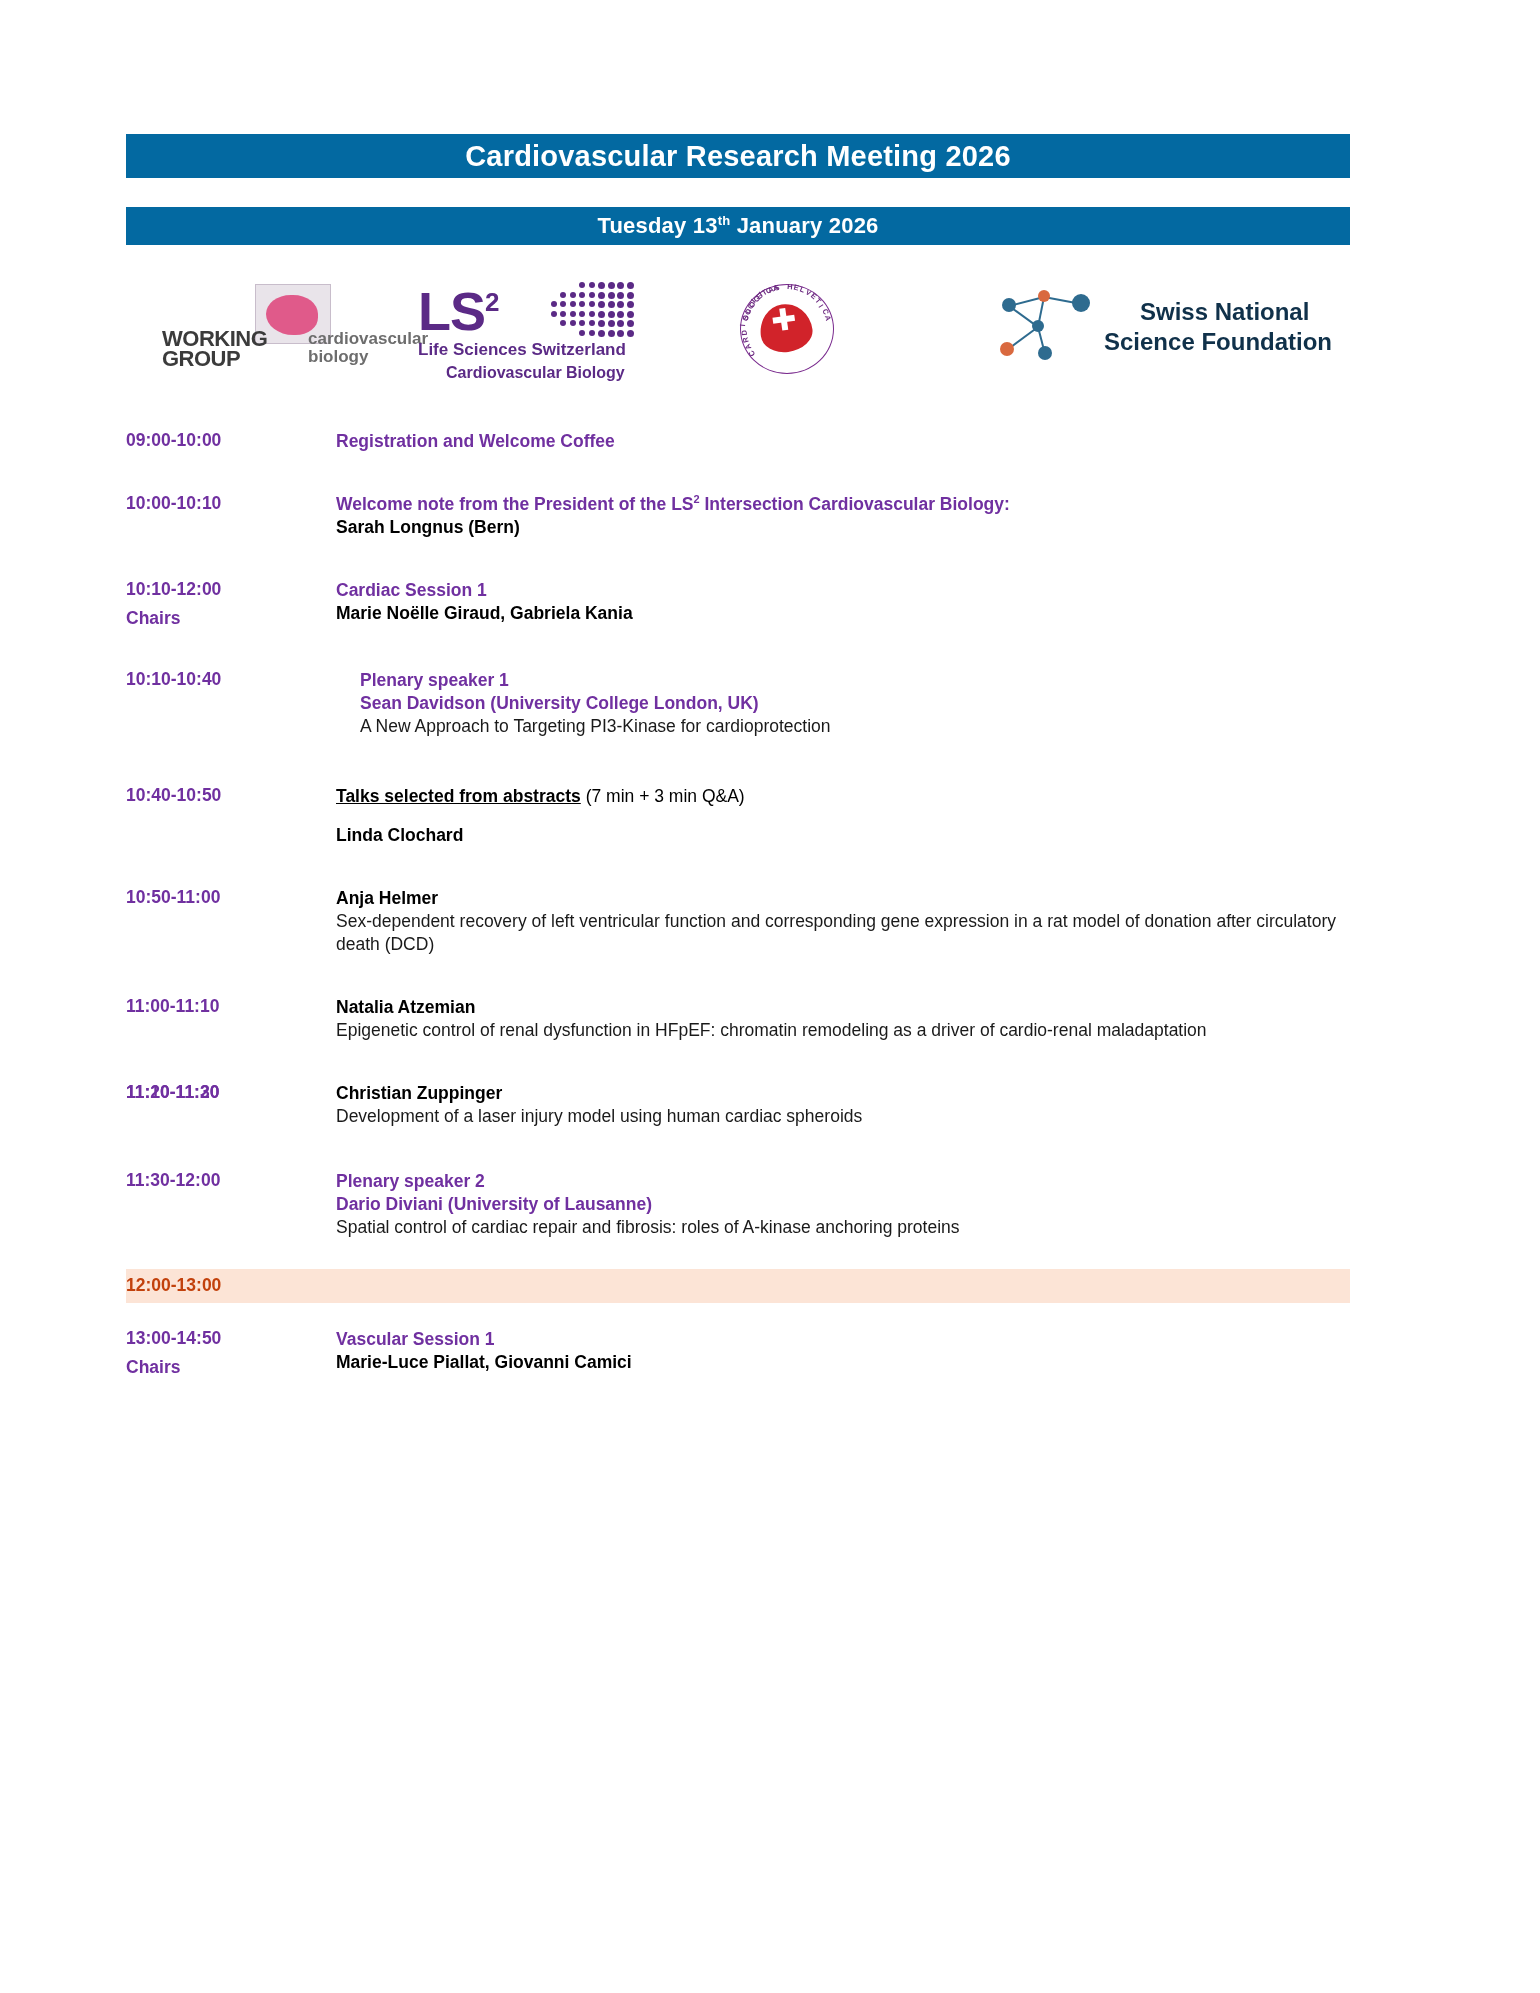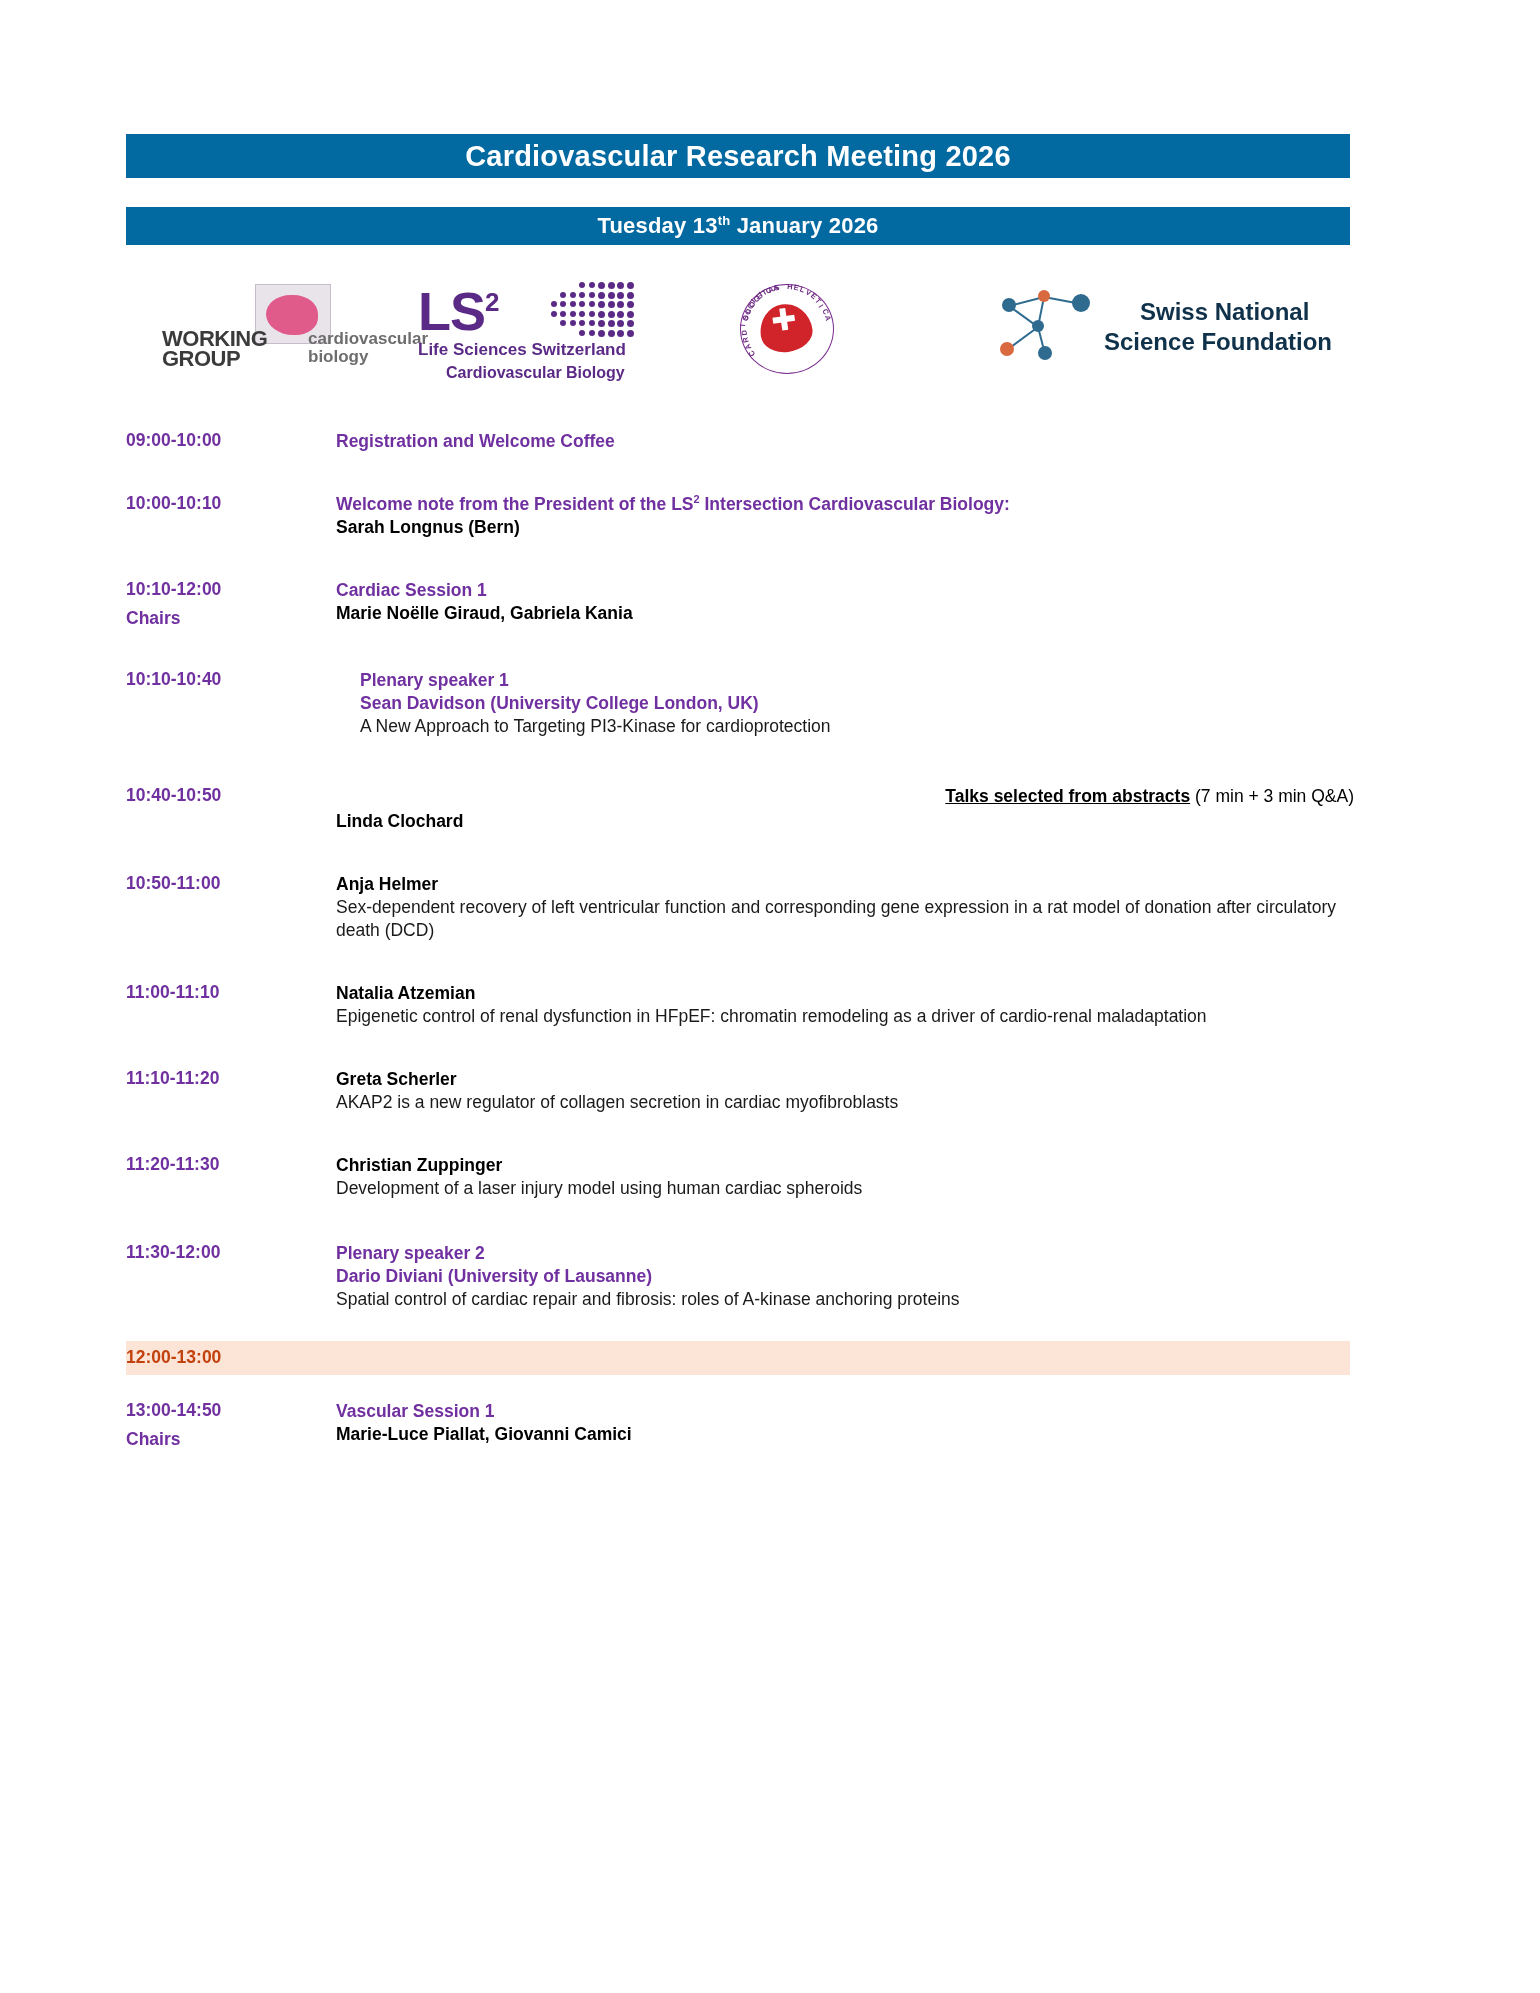--- a/index.html
+++ b/index.html
@@ -473,44 +473,40 @@
         <div class="time">10:10-10:40</div>
         <div class="content">
           <div class="hdr">Plenary speaker 1</div>
           <div class="speaker">Sean Davidson (University College London, UK)</div>
           <div class="desc">A New Approach to Targeting PI3-Kinase for cardioprotection</div>
         </div>
       </div>
       <div class="block" style="margin-top: 80px; position: relative;">
         <div class="time">10:40-10:50</div>
         <div class="content">
-          <div style="margin-top: -33px; margin-bottom: 2px; text-align: right;"><span class="underline">Talks selected from abstracts</span><span> (7 min + 3 min Q&amp;A)</span></div>
+          <div style="margin-top: -33px; margin-bottom: 16px;"><span class="underline">Talks selected from abstracts</span><span> (7 min + 3 min Q&amp;A)</span></div>
           <div class="name">Linda Clochard</div>
         </div>
       </div>
       <div class="block" style="margin-top: 40px; position: relative;">
         <div class="time">10:50-11:00</div>
         <div class="content">
           <div class="name">Anja Helmer</div>
           <div class="desc">Sex-dependent recovery of left ventricular function and corresponding gene expression in a rat model of donation after circulatory death (DCD)</div>
         </div>
       </div>
       <div class="block" style="margin-top: 40px; position: relative;">
         <div class="time">11:00-11:10</div>
         <div class="content">
           <div class="name">Natalia Atzemian</div>
           <div class="desc">Epigenetic control of renal dysfunction in HFpEF: chromatin remodeling as a driver of cardio-renal maladaptation</div>
         </div>
       </div>
       <div class="block" style="margin-top: 40px; position: relative;">
         <div class="time">11:10-11:20</div>
-        <div class="content">
-          <div class="name">Greta Scherler</div>
-          <div class="desc">AKAP2 is a new regulator of collagen secretion in cardiac myofibroblasts</div>
-        </div>
       </div>
       <div class="block" style="margin-top: 40px; position: relative;">
         <div class="time">11:20-11:30</div>
         <div class="content">
           <div class="name">Christian Zuppinger</div>
           <div class="desc">Development of a laser injury model using human cardiac spheroids</div>
         </div>
       </div>
       <div class="block" style="margin-top: 42px; position: relative;">
         <div class="time">11:30-12:00</div>

